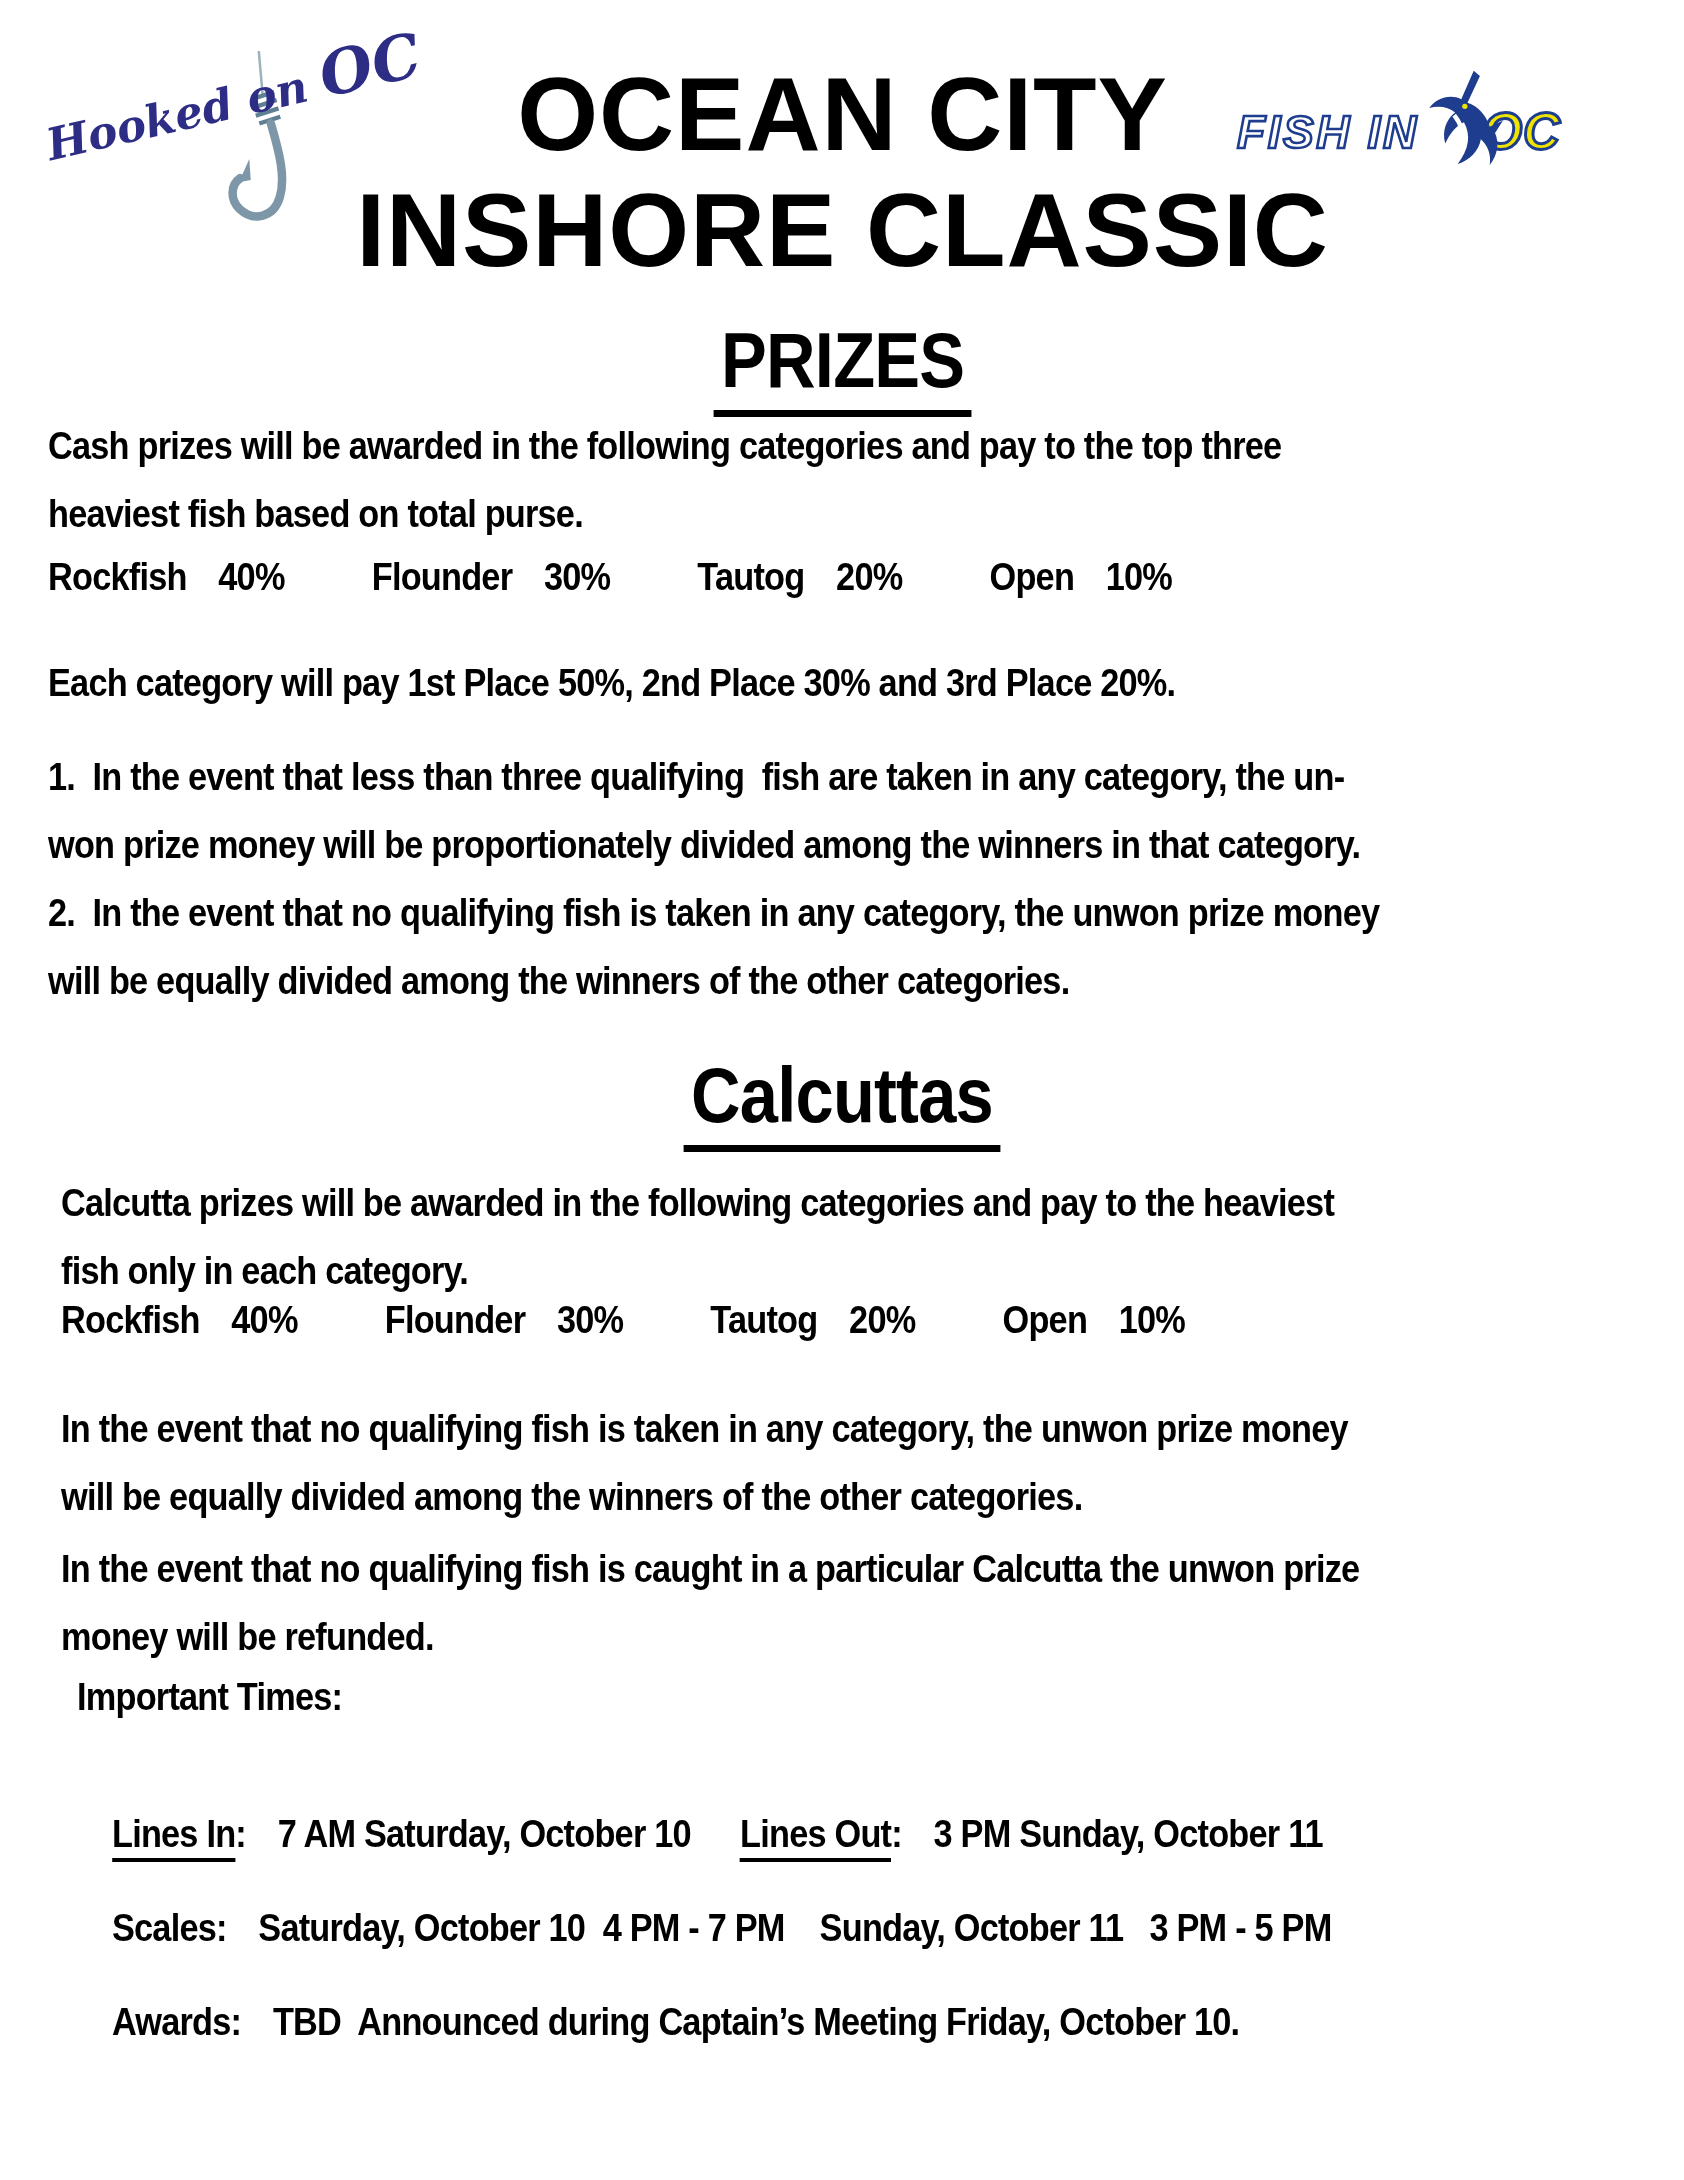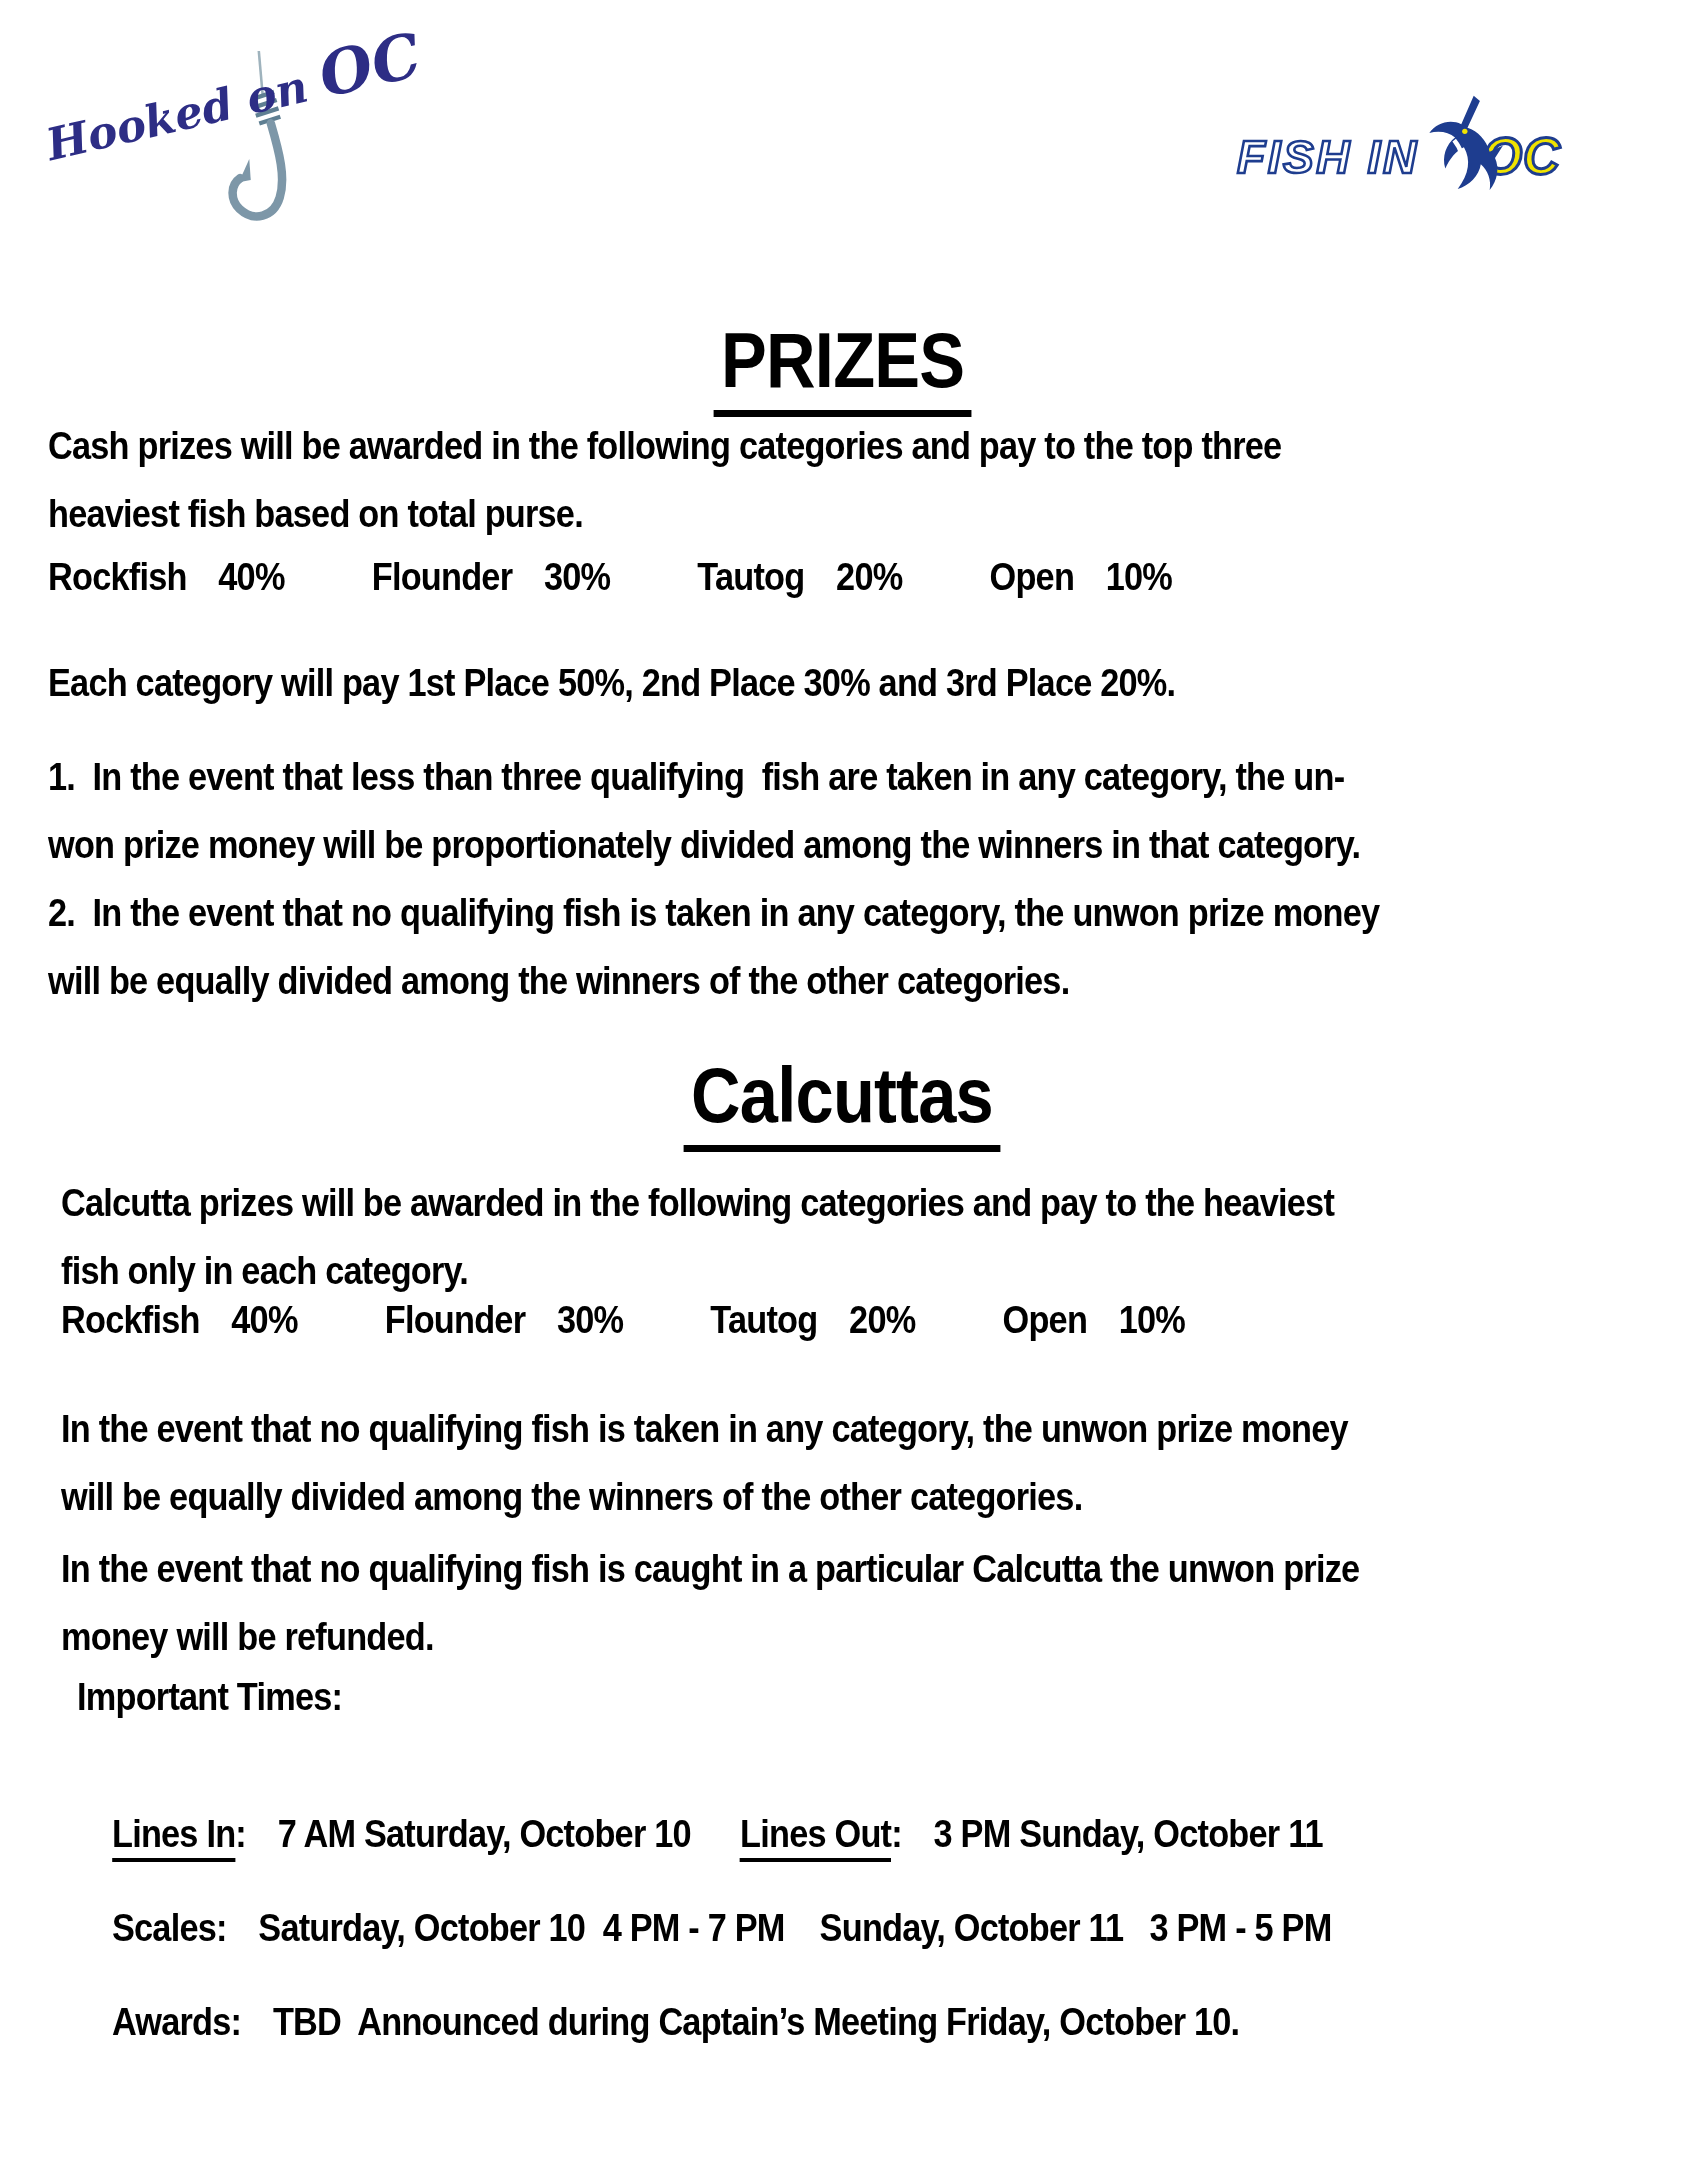--- a/index.html
+++ b/index.html
@@ -35,21 +35,21 @@
   .hooked-text {
     position:absolute; left:5.1px; top:41px; width:341px;
     font-family:"DejaVu Serif", serif; font-style:italic; font-weight:bold;
     color:#2d2d85; font-size:44px; transform:rotate(-13deg); transform-origin:0 50%;
     white-space:pre;
   }
   .hooked-text .big { font-size:61px; }
   .hook-svg { position:absolute; left:167px; top:-12px; }
   
   .fishinoc {
-    position:absolute; left:1237px; top:101px; display:flex; align-items:center;
+    position:absolute; left:1237px; top:76px; display:flex; align-items:center;
     font-style:italic; font-weight:bold; letter-spacing:2.6px; white-space:pre;
   }
   .outline-white {
     font-size:46px; color:#ffffff;
     -webkit-text-stroke:2.6px #1e3d8f; text-shadow:0 0 0.9px #1e3d8f;
   }
   .outline-yellow {
     font-size:51px; color:#f0e300;
     -webkit-text-stroke:3px #1e3d8f; letter-spacing:0.9px;
   }
@@ -65,20 +65,24 @@
       <g transform="rotate(-18 75 115)">
         <line x1="96" y1="0" x2="84" y2="52" stroke="#9fb3bd" stroke-width="3"></line>
         <path d="M72,52 h26 M70,62 h28 M69,72 h28 M70,82 h26" stroke="#5f7f92" stroke-width="5" fill="none"></path>
         <path d="M83,86 C82,122 80,152 66,172 C52,192 28,190 17,170 C10,157 15,140 29,136" fill="none" stroke="#7d97a8" stroke-width="10" stroke-linecap="round"></path>
         <path d="M26,140 L46,118 L40,142 Z" fill="#7d97a8"></path>
       </g>
     </svg>
     <div class="hooked-text"><span>Hooked on </span><span class="big">OC</span></div>
   </div>
 
+  <div class="center-wrap" style="top:56px;">
+    <div class="title-line">OCEAN CITY</div>
+    <div class="title-line">INSHORE CLASSIC</div>
+  </div>
 
   <div class="fishinoc">
     <span class="outline-white">FISH IN</span>
     <svg class="marlin-svg" width="89" height="111" viewBox="0 0 100 125">
       <path d="M66,2 L52,34 C40,28 24,32 16,44 C27,41 38,43 45,49 C35,57 30,70 34,84 C39,73 46,64 55,60 C63,74 61,90 48,107 C61,103 72,92 74,79 C82,86 86,97 84,108 C93,97 95,83 90,72 L99,58 L84,65 C80,52 71,42 59,38 L73,8 Z" fill="#1e3d8f"></path>
       <path d="M44,52 C52,62 56,74 54,88" stroke="#ffffff" stroke-width="5" fill="none"></path>
       <circle cx="56" cy="42" r="3" fill="#f0e300"></circle>
     </svg>
     <span class="outline-yellow">OC</span>
   </div>

